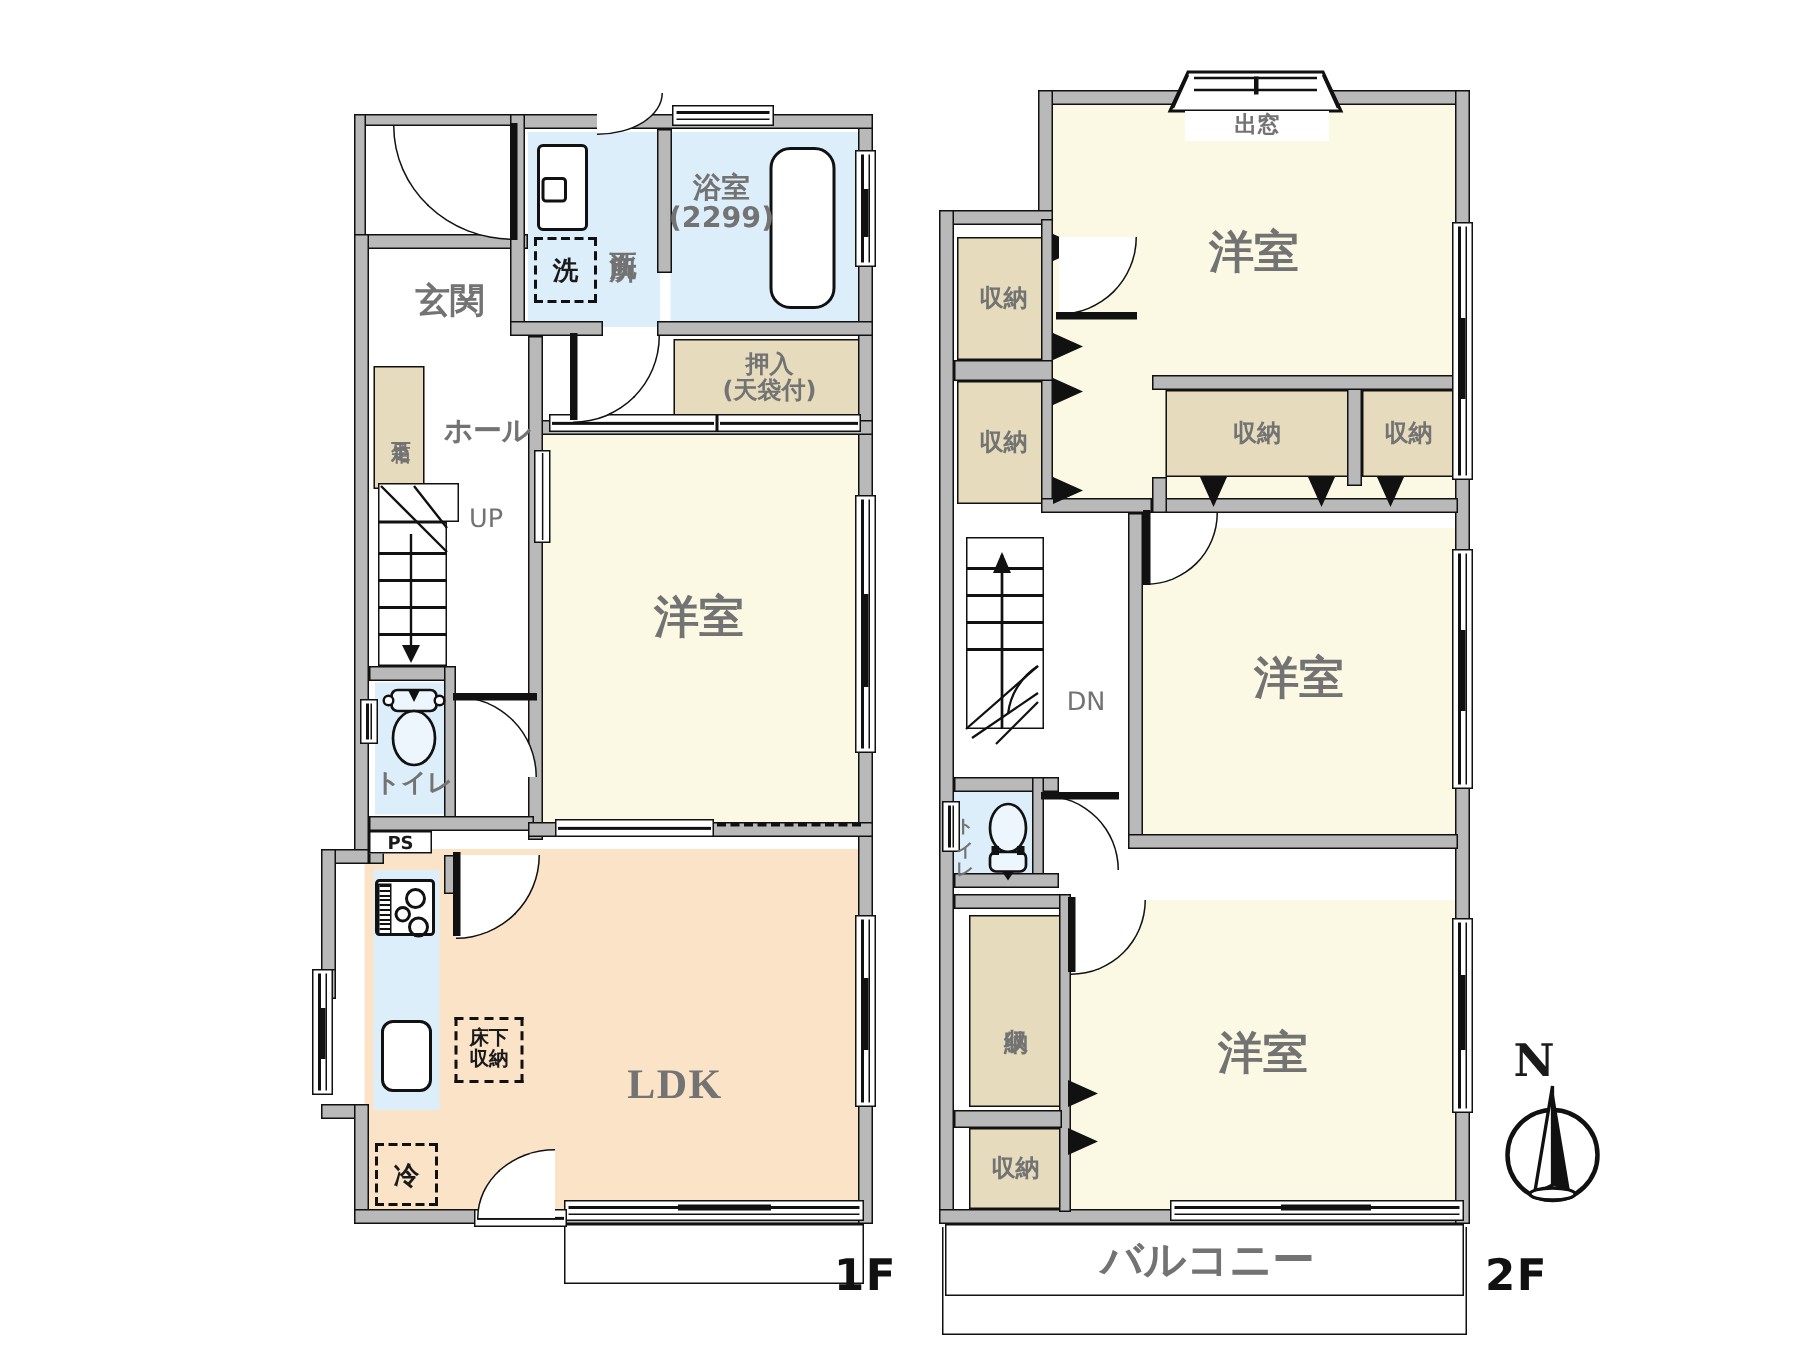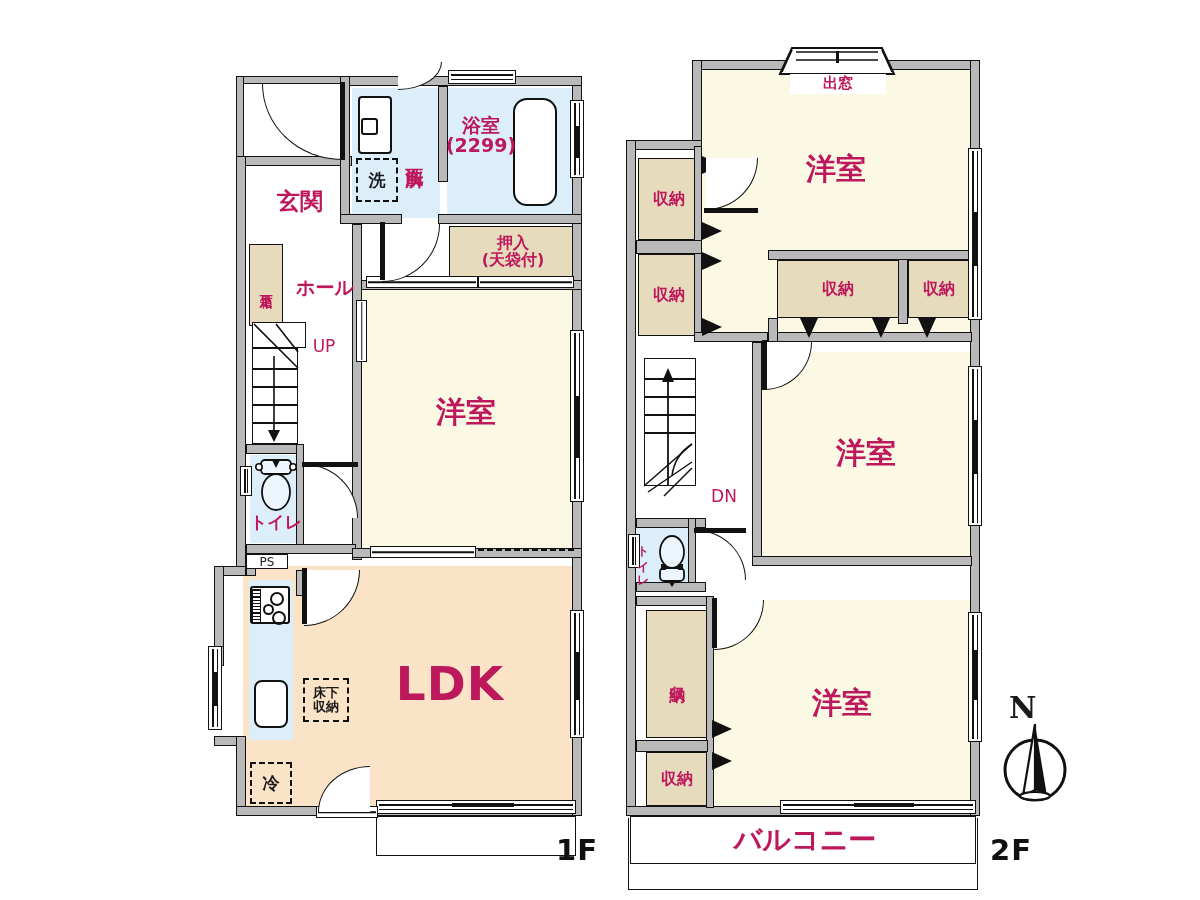--- a/index.html
+++ b/index.html
@@ -10,21 +10,21 @@
   
   .wall      {position:absolute;background:#b9b9b9;border:1.6px solid #111;box-sizing:border-box;}
   .room      {position:absolute;box-sizing:border-box;}
   .fill-tat  {background:#fbf8e3;}            
   .fill-ldk  {background:#fbe3c8;}            
   .fill-wet  {background:#ddeefb;}            
   .fill-clo  {background:#e6dcbd;border:1.5px solid #111;}  
   .fill-wht  {background:#ffffff;}
   .lbl       {position:absolute;display:flex;align-items:center;justify-content:center;
               text-align:center;line-height:1.04;white-space:pre-line;font-weight:700;
-              color:#be185d;pointer-events:none;}
+              color:#737373;pointer-events:none;}
   .vert      {writing-mode:vertical-rl;text-orientation:upright;letter-spacing:1px;}
   .dash      {position:absolute;border:2px dashed #111;box-sizing:border-box;
               display:flex;align-items:center;justify-content:center;font-weight:700;}
   .floorlbl  {position:absolute;font-size:29px;font-weight:600;letter-spacing:1px;color:#111;}
 
   
   .win{position:absolute;background:#fff;border:1.5px solid #111;box-sizing:border-box;}
   .win.h::before,.win.h::after{content:"";position:absolute;left:2px;right:2px;height:1.5px;background:#111;}
   .win.h::before{top:3px;} .win.h::after{bottom:3px;}
   .win.v::before,.win.v::after{content:"";position:absolute;top:2px;bottom:2px;width:1.5px;background:#111;}
@@ -51,21 +51,21 @@
 
   
   .stair{position:absolute;background:#fff;border:1.5px solid #111;box-sizing:border-box;}
   .tread{position:absolute;background:#111;}
 
   
   .fix{position:absolute;background:#fff;border:2px solid #111;box-sizing:border-box;}
   .burner{position:absolute;border:2px solid #111;border-radius:50%;}
 
   .psbox{position:absolute;background:#fff;border:1.5px solid #111;box-sizing:border-box;
-         display:flex;align-items:center;justify-content:center;font-size:12px;font-weight:400;}
+         display:flex;align-items:center;justify-content:center;font-size:12px;font-weight:700;}
 
   .compass{position:absolute;}
   .terrace{position:absolute;background:#fff;border:1.5px solid #111;box-sizing:border-box;}
 </style>
 </head>
 <body>
 
 <div id="stage">
 
   <div>
@@ -186,21 +186,21 @@
 
     <div class="psbox" style="left:246px;top:554px;width:42px;height:15px;">PS</div>
 
     <div class="lbl" style="left:252px;top:186px;width:96px;height:32px;font-size:23px;">玄関</div>
     <div class="lbl" style="left:286px;top:276px;width:78px;height:24px;font-size:19px;">ホール</div>
     <div class="lbl vert" style="left:400px;top:104px;width:28px;height:100px;font-size:18px;">洗面所</div>
     <div class="lbl" style="left:449px;top:104px;width:64px;height:64px;font-size:19px;">浴室
 (2299)</div>
     <div class="lbl" style="left:400px;top:390px;width:132px;height:44px;font-size:30px;">洋室</div>
     <div class="lbl" style="left:248px;top:510px;width:56px;height:26px;font-size:17px;">トイレ</div>
-    <div class="lbl" style="left:390px;top:660px;width:120px;height:48px;font-size:47px;letter-spacing:1px;">LDK</div>
+    <div class="lbl" style="left:390px;top:700px;width:120px;height:48px;font-size:28px;letter-spacing:1px;font-family:Liberation Serif, serif;">LDK</div>
 
     <div class="floorlbl" style="left:556px;top:833px;">1F</div>
   </div>
 
   <div>
 
     <div class="room fill-tat" style="left:700px;top:68px;width:272px;height:270px;"></div>
     <div class="room fill-tat" style="left:760px;top:352px;width:212px;height:208px;"></div>
     <div class="room fill-tat" style="left:700px;top:600px;width:272px;height:212px;"></div>
     <div class="room fill-wht" style="left:636px;top:336px;width:126px;height:236px;"></div>
@@ -288,21 +288,21 @@
     <div class="tread" style="left:644px;top:378px;width:52px;height:1.6px;"></div>
     <div class="tread" style="left:644px;top:396px;width:52px;height:1.6px;"></div>
     <div class="tread" style="left:644px;top:414px;width:52px;height:1.6px;"></div>
     <div class="tread" style="left:644px;top:432px;width:52px;height:1.6px;"></div>
     <svg style="position:absolute;left:640px;top:358px;width:64px;height:142px;" viewBox="0 0 64 142">
       <path d="M28 128 L28 12" stroke="#111" stroke-width="1.8" fill="none"></path>
       <path d="M22 24 L28 10 L34 24 Z" fill="#111"></path>
       <path d="M4 128 L52 86 M8 134 L52 104 M24 138 L52 110" stroke="#111" stroke-width="1.5" fill="none"></path>
       <path d="M52 86 A 44 44 0 0 0 32 118" stroke="#111" stroke-width="1.5" fill="none"></path>
     </svg>
-    <div class="lbl" style="left:702px;top:486px;width:44px;height:22px;font-size:17px;font-weight:400;">DN</div>
+    <div class="lbl" style="left:702px;top:458px;width:44px;height:22px;font-size:17px;font-weight:400;">DN</div>
 
     <svg style="position:absolute;left:652px;top:532px;width:40px;height:56px;" viewBox="0 0 40 56">
       <ellipse cx="20" cy="20" rx="12" ry="16" fill="#eef6fd" stroke="#111" stroke-width="1.8"></ellipse>
       <rect x="8" y="36" width="24" height="13" rx="4" fill="#eef6fd" stroke="#111" stroke-width="1.8"></rect>
       <path d="M16 49 L20 55 L24 49" fill="#111"></path>
       <rect x="9" y="32" width="5" height="6" fill="#111"></rect>
       <rect x="26" y="32" width="5" height="6" fill="#111"></rect>
     </svg>
     <div class="lbl vert" style="left:634px;top:528px;width:18px;height:62px;font-size:12px;">トイレ</div>
 

